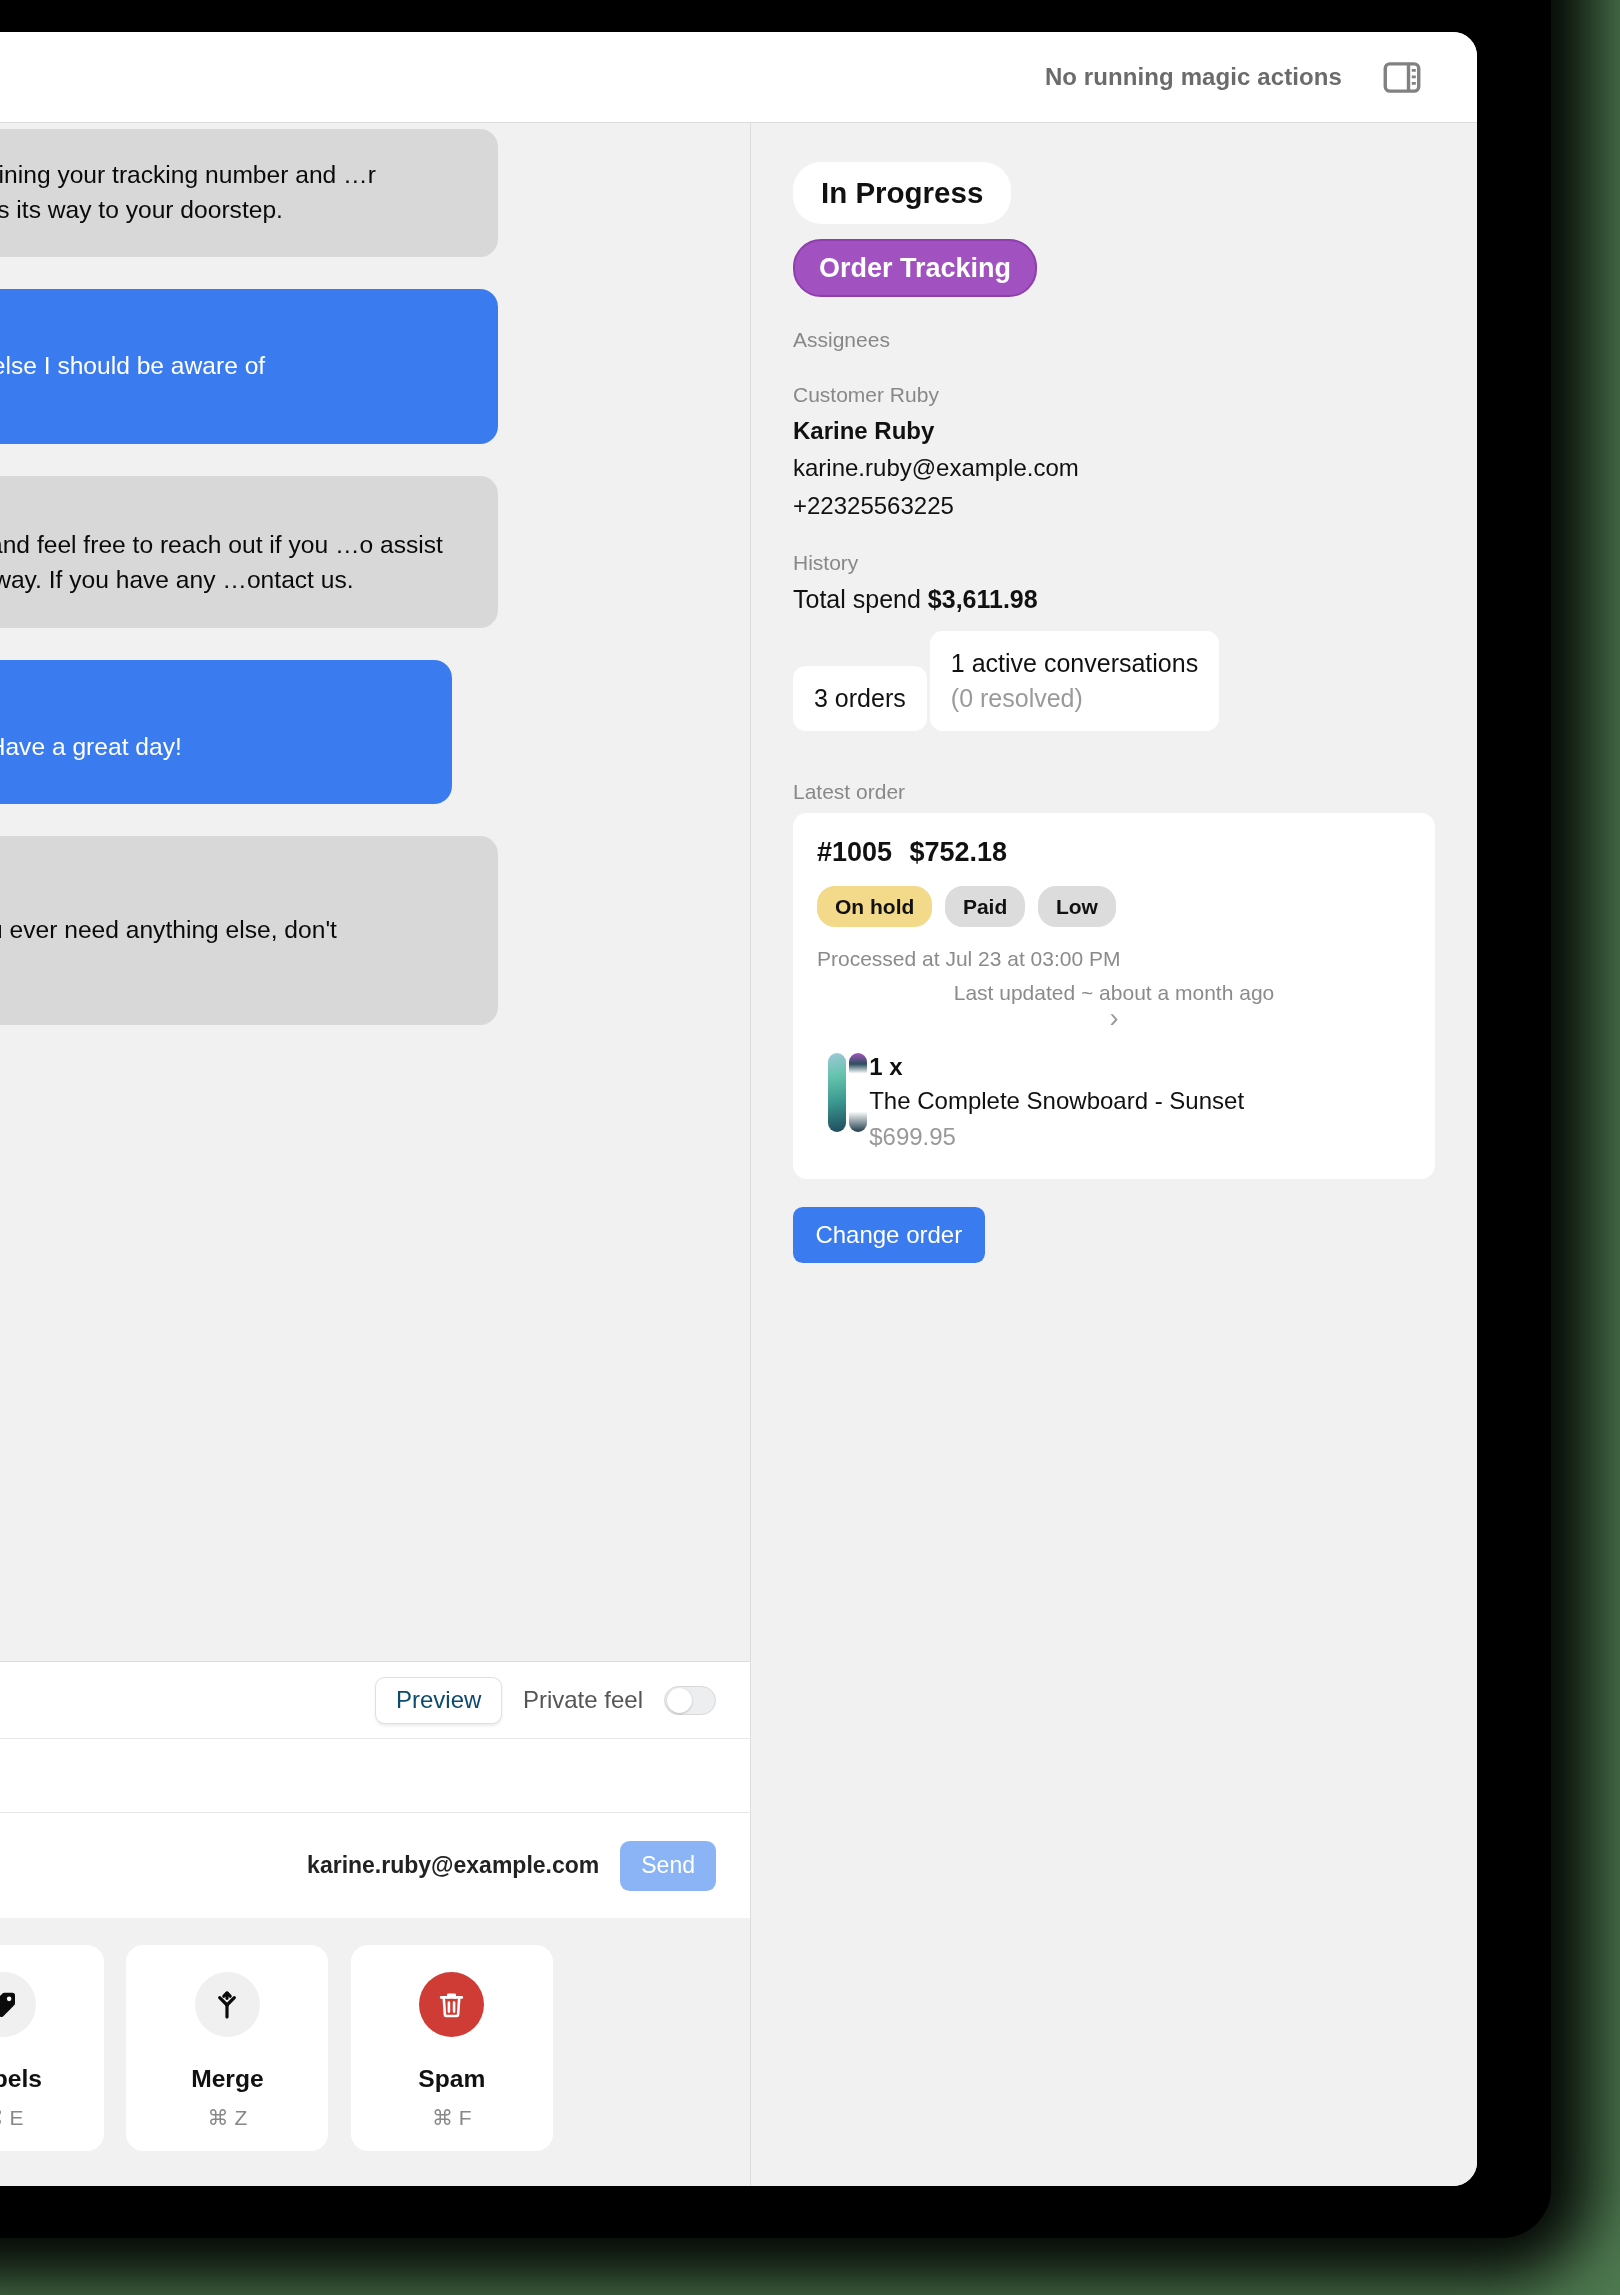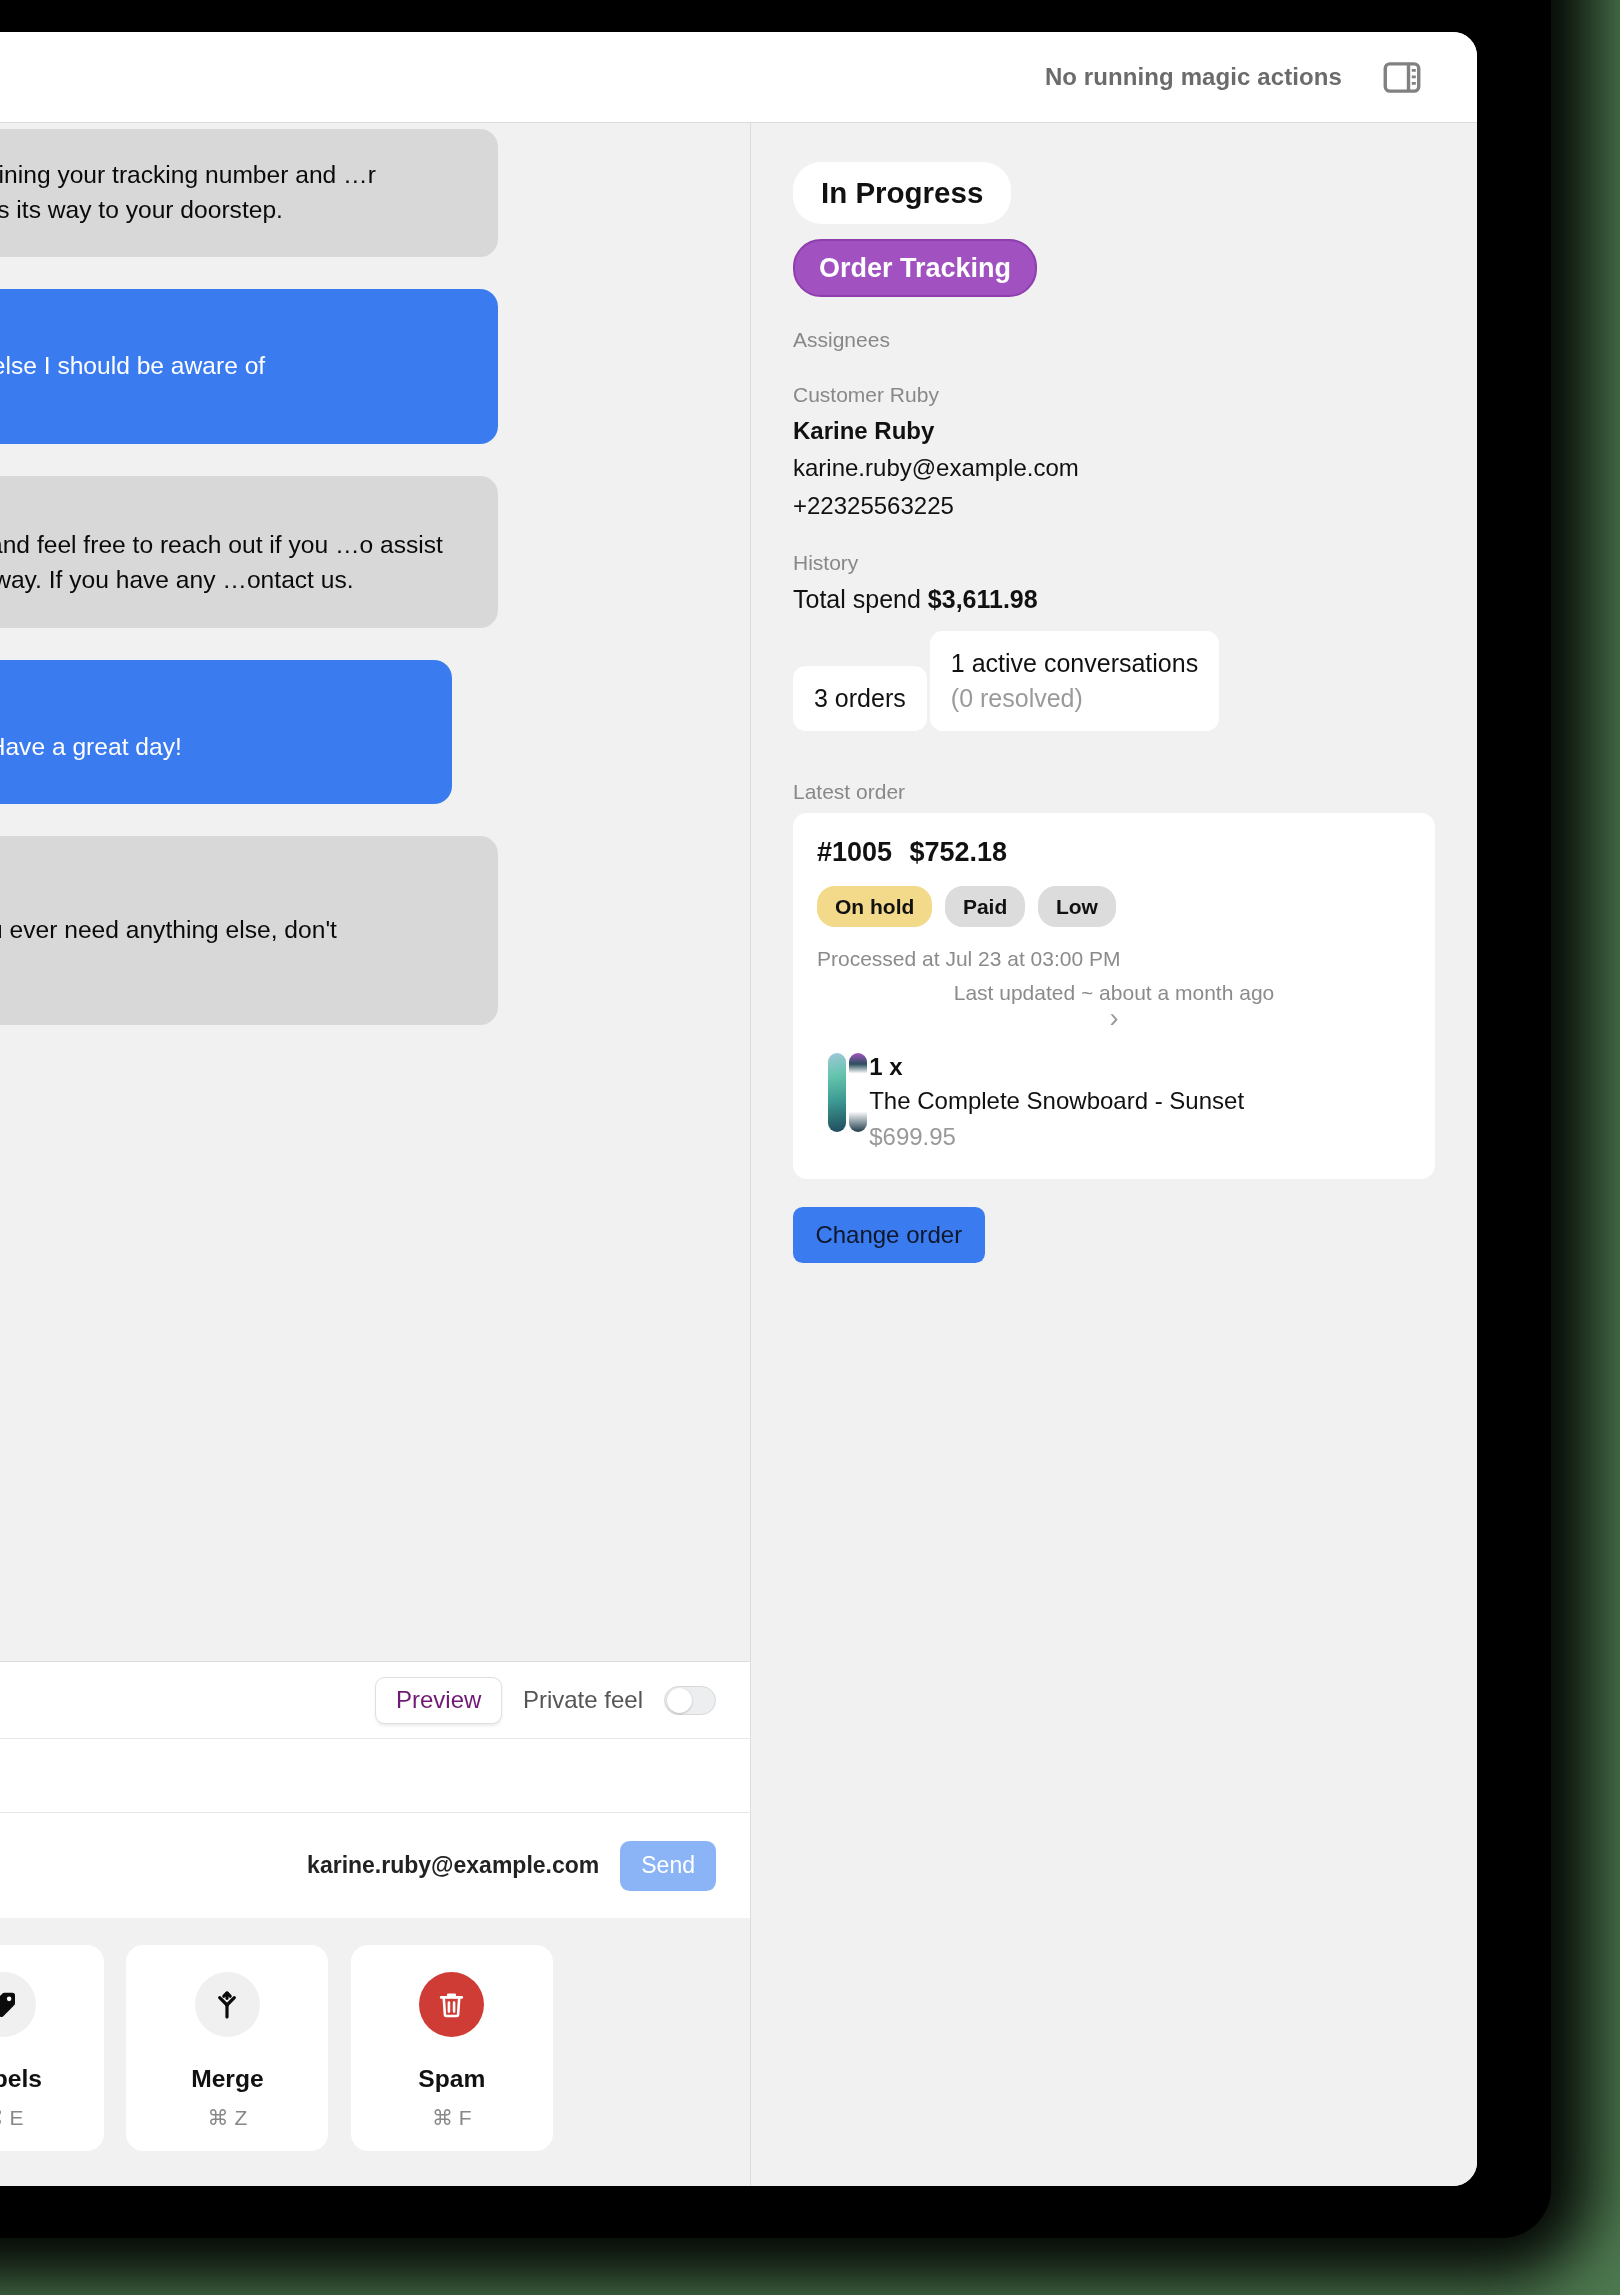--- a/index.html
+++ b/index.html
@@ -98,21 +98,21 @@
     padding-right: 34px;
     gap: 21px;
     border-bottom: 1.4px solid #e6e6e6;
   }
   #preview-btn {
     background: #ffffff;
     border: 1.4px solid #e0e0e0;
     border-radius: 9.8px;
     box-shadow: 0 1.4px 2.8px rgba(0,0,0,0.08);
     font-size: 24px;
-    color: #701a75;
+    color: #0c4a6e;
     padding: 8.4px 19.6px;
     font-family: inherit;
   }
   #private-note-label { font-size: 24px; color: #555; }
   #private-note-toggle {
     width: 52px; height: 29.5px;
     border-radius: 14.7px;
     background: #eceef0;
     border: 1.4px solid #d8d8d8;
     position: relative;
@@ -251,21 +251,21 @@
   .board { width: 18px; height: 79px; border-radius: 9px; overflow: hidden; }
   .board.a { background: linear-gradient(170deg,#9fc8d8 0%,#63c3ab 30%,#3c9a93 60%,#1f4a5c 100%); }
   .board.b { background: linear-gradient(180deg,#a355c0 0%,#2d4f5e 14%,#ffffff 26%,#ffffff 74%,#1f3d4c 100%); }
   .li-text { flex: 1 1 auto; }
   .li-qty { font-size: 24px; font-weight: bold; color: #111; margin-bottom: 5.6px; }
   .li-name { font-size: 24px; color: #111; line-height: 1.25; margin-bottom: 7px; }
   .li-price { font-size: 24px; color: #9a9a9a; }
   #change-order-btn {
     margin-top: 28px;
     background: #3b7bf0;
-    color: #0f172a;
+    color: #ffffff;
     border: none;
     border-radius: 9.8px;
     font-size: 24px;
     padding: 14px 22.4px;
     font-family: inherit;
   }
 </style>
 </head>
 <body>
 

